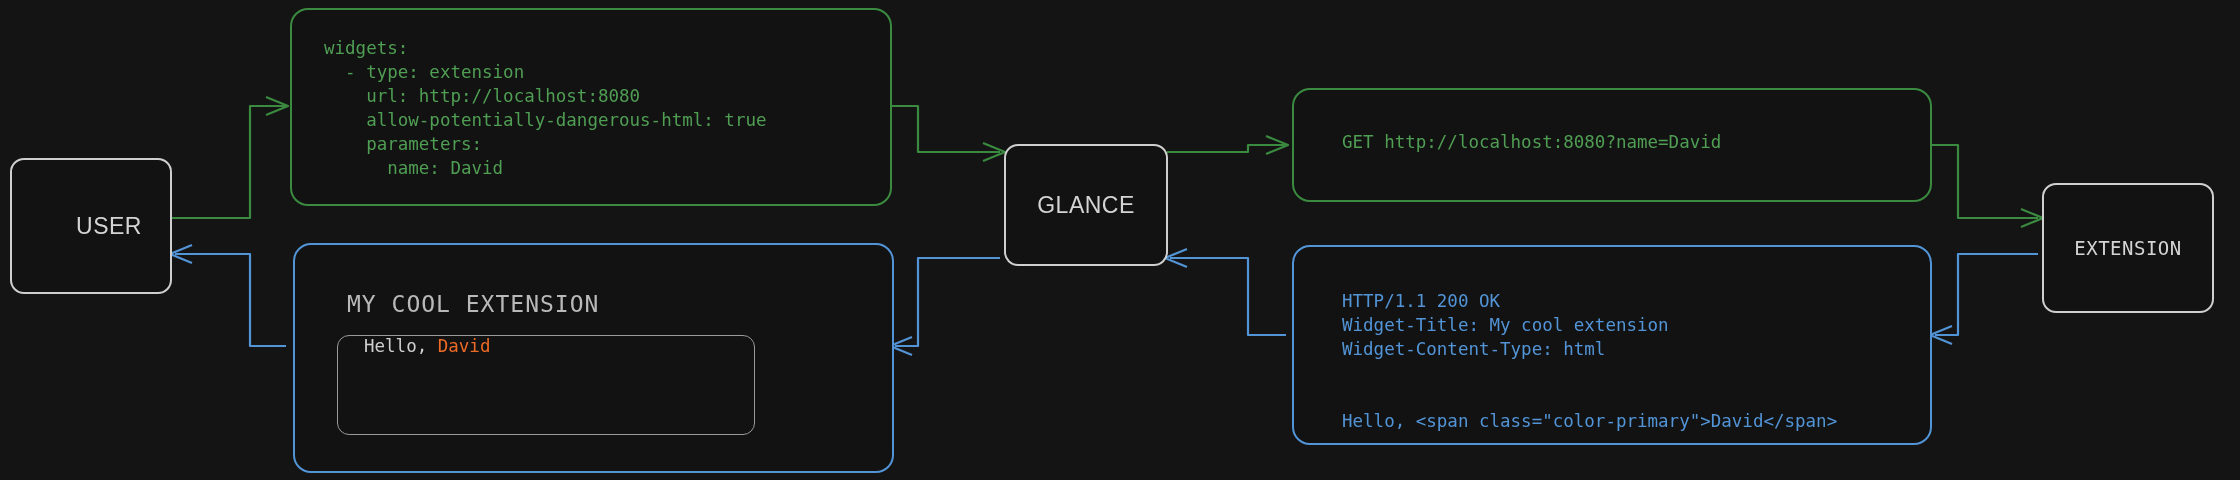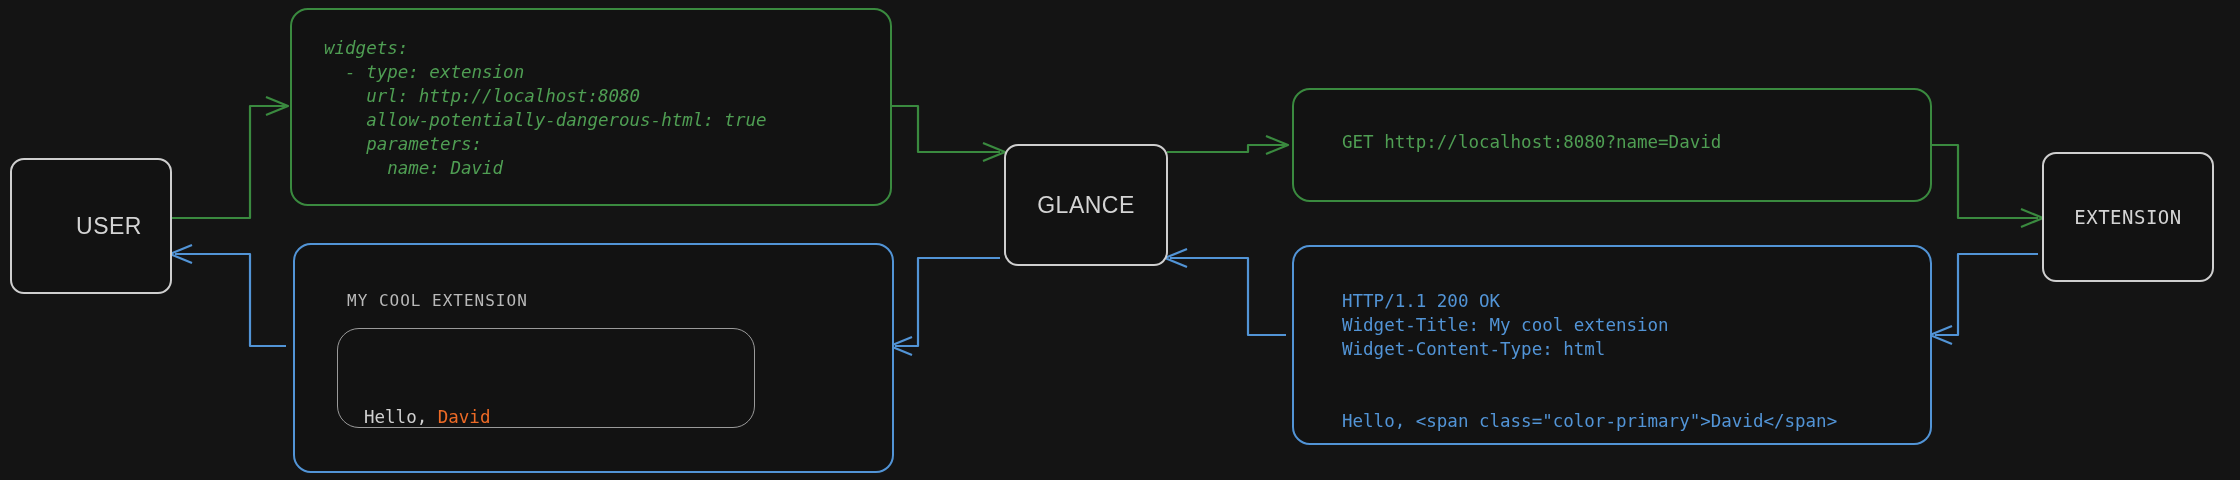--- a/index.html
+++ b/index.html
@@ -32,21 +32,21 @@
     border-radius: 14px;
     background: #121212;
     display: flex;
     align-items: center;
     justify-content: center;
     color: #d4d4d4;
     letter-spacing: 0.5px;
     z-index: 3;
   }
   .node-sans { font-family: "Liberation Sans", sans-serif; font-size: 23px; }
-  .node-mono { font-family: "DejaVu Sans Mono", monospace; font-size: 19px; }
+  .node-mono { font-family: "DejaVu Sans Mono", monospace; font-size: 19px; margin-top: 31px; }
 
   
   .panel {
     position: absolute;
     box-sizing: border-box;
     border-width: 2px;
     border-style: solid;
     border-radius: 18px;
     background: #121212;
     z-index: 2;
@@ -62,31 +62,31 @@
     margin: 0;
   }
   .code-green { color: #4f9e53; }
   .code-blue  { color: #5294d6; }
 
   .blank-line { display: block; height: 24px; }
 
   
   .widget-title {
     font-family: "DejaVu Sans Mono", monospace;
-    font-size: 16px;
+    font-size: 23px;
     letter-spacing: 1px;
     color: #b9b9b9;
   }
   .widget-card {
     box-sizing: border-box;
     border: 1.5px solid #9a9a9a;
-    border-radius: 22px;
+    border-radius: 12px;
     background: #121212;
     display: flex;
-    align-items: flex-end;
+    align-items: flex-start;
   }
   .widget-body {
     font-family: "DejaVu Sans Mono", monospace;
     font-size: 17.5px;
     color: #d0d0d0;
   }
   .accent-name { color: #ec6a26; }
 </style>
 </head>
 <body>
@@ -128,21 +128,21 @@
 
   <div class="node node-sans" style="left:1004px; top:144px; width:164px; height:122px;">
     <span>GLANCE</span>
   </div>
 
   <div class="node node-mono" style="left:2042px; top:152px; width:172px; height:130px;">
     <span>EXTENSION</span>
   </div>
 
   <div class="panel panel-green" style="left:290px; top:8px; width:602px; height:198px;">
-    <pre class="code code-green" style="margin:26px 0 12px 32px;font-style:italic;"><span>widgets:</span>
+    <pre class="code code-green" style="margin:26px 0 12px 32px;"><span>widgets:</span>
 <span>  - type: extension</span>
 <span>    url: http://localhost:8080</span>
 <span>    allow-potentially-dangerous-html: true</span>
 <span>    parameters:</span>
 <span>      name: David</span></pre>
   </div>
 
   <div class="panel panel-green" style="left:1292px; top:88px; width:640px; height:114px;">
     <pre class="code code-green" style="margin:40px 0 0 48px;"><span>GET http://localhost:8080?name=David</span></pre>
   </div>

